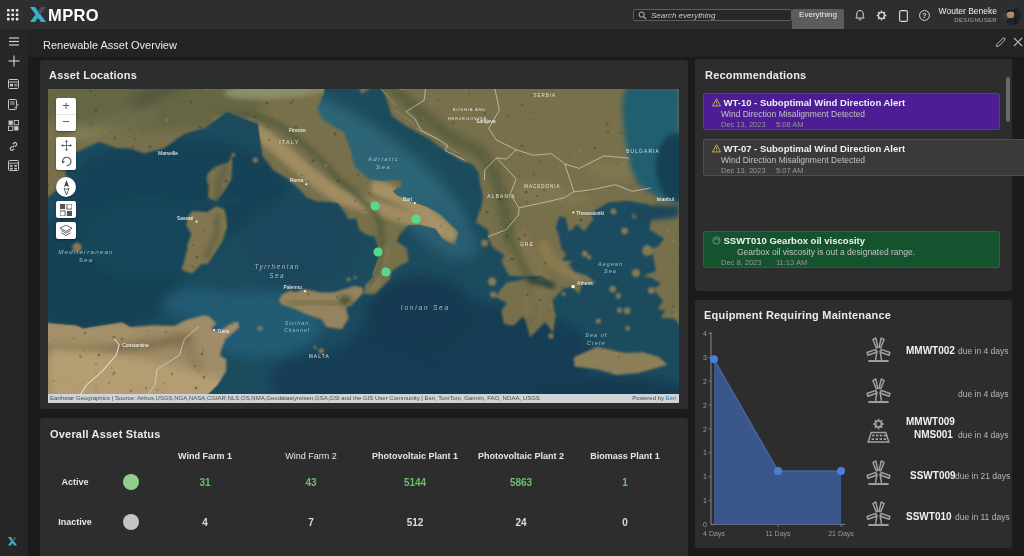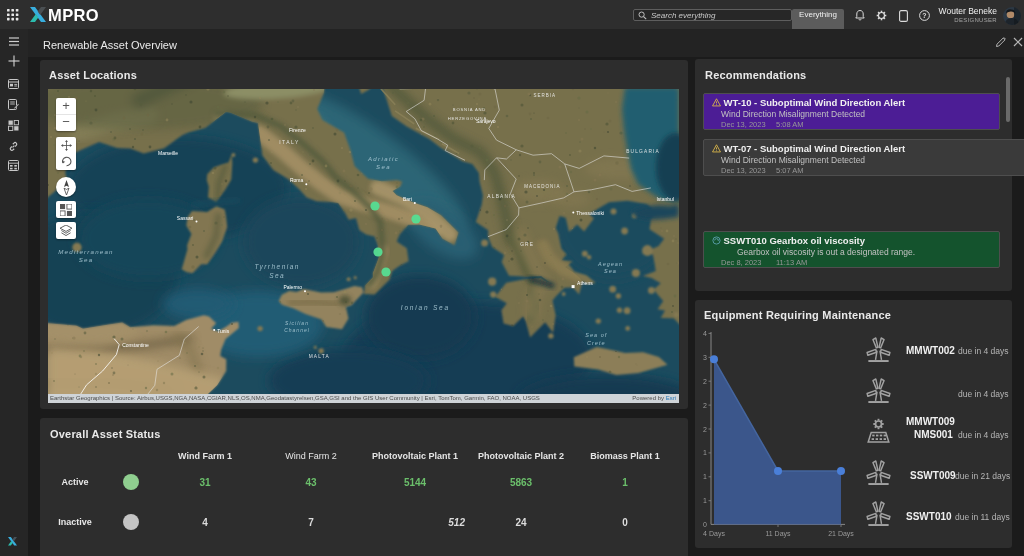--- a/index.html
+++ b/index.html
@@ -1322,21 +1322,21 @@
   <div class="abs" style="top:59px;left:125px;width:80px;text-align:center;font-size:10px;font-weight:bold;color:#6bbf6b;">31</div>
   <div class="abs" style="top:59px;left:231px;width:80px;text-align:center;font-size:10px;font-weight:bold;color:#6bbf6b;">43</div>
   <div class="abs" style="top:59px;left:325px;width:100px;text-align:center;font-size:10px;font-weight:bold;color:#6bbf6b;">5144</div>
   <div class="abs" style="top:59px;left:431px;width:100px;text-align:center;font-size:10px;font-weight:bold;color:#6bbf6b;">5863</div>
   <div class="abs" style="top:59px;left:545px;width:80px;text-align:center;font-size:10px;font-weight:bold;color:#6bbf6b;">1</div>
 
   <div class="abs" style="top:99px;left:5px;width:60px;text-align:center;font-size:9px;font-weight:bold;color:#e8e8e8;">Inactive</div>
   <div class="abs" style="top:96px;left:83px;width:16px;height:16px;border-radius:50%;background:#c4c4c4;"></div>
   <div class="abs" style="top:99px;left:125px;width:80px;text-align:center;font-size:10px;font-weight:bold;color:#dcdcdc;">4</div>
   <div class="abs" style="top:99px;left:231px;width:80px;text-align:center;font-size:10px;font-weight:bold;color:#dcdcdc;">7</div>
-  <div class="abs" style="top:99px;left:325px;width:100px;text-align:right;font-size:10px;font-weight:bold;color:#dcdcdc;font-style:italic;">512</div>
+  <div class="abs" style="top:99px;left:325px;width:100px;text-align:center;font-size:10px;font-weight:bold;color:#dcdcdc;">512</div>
   <div class="abs" style="top:99px;left:431px;width:100px;text-align:center;font-size:10px;font-weight:bold;color:#dcdcdc;">24</div>
   <div class="abs" style="top:99px;left:545px;width:80px;text-align:center;font-size:10px;font-weight:bold;color:#dcdcdc;">0</div>
 </div>
 
 <div class="panel" style="left:695px;top:59px;width:317px;height:232px;">
   <div class="ptitle" style="left:10px;top:10px;">Recommendations</div>
 
   <div class="abs" style="left:8px;top:34px;width:297px;height:37px;background:#4c1d95;border:1px solid #4e4e4e;border-radius:2px;">
     <svg class="abs" style="left:8px;top:4px;" width="9" height="9" viewBox="0 0 12 12">
         <path d="M6,1 L11.3,10.6 L0.7,10.6 Z" fill="none" stroke="#d8b44a" stroke-width="1.2"></path>

